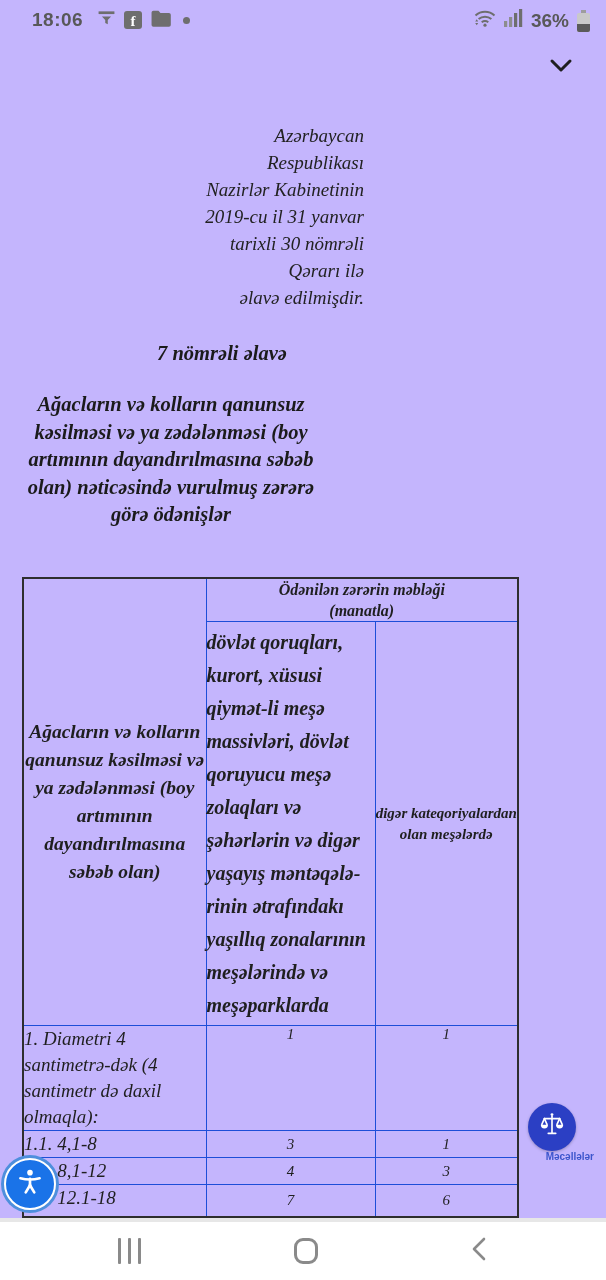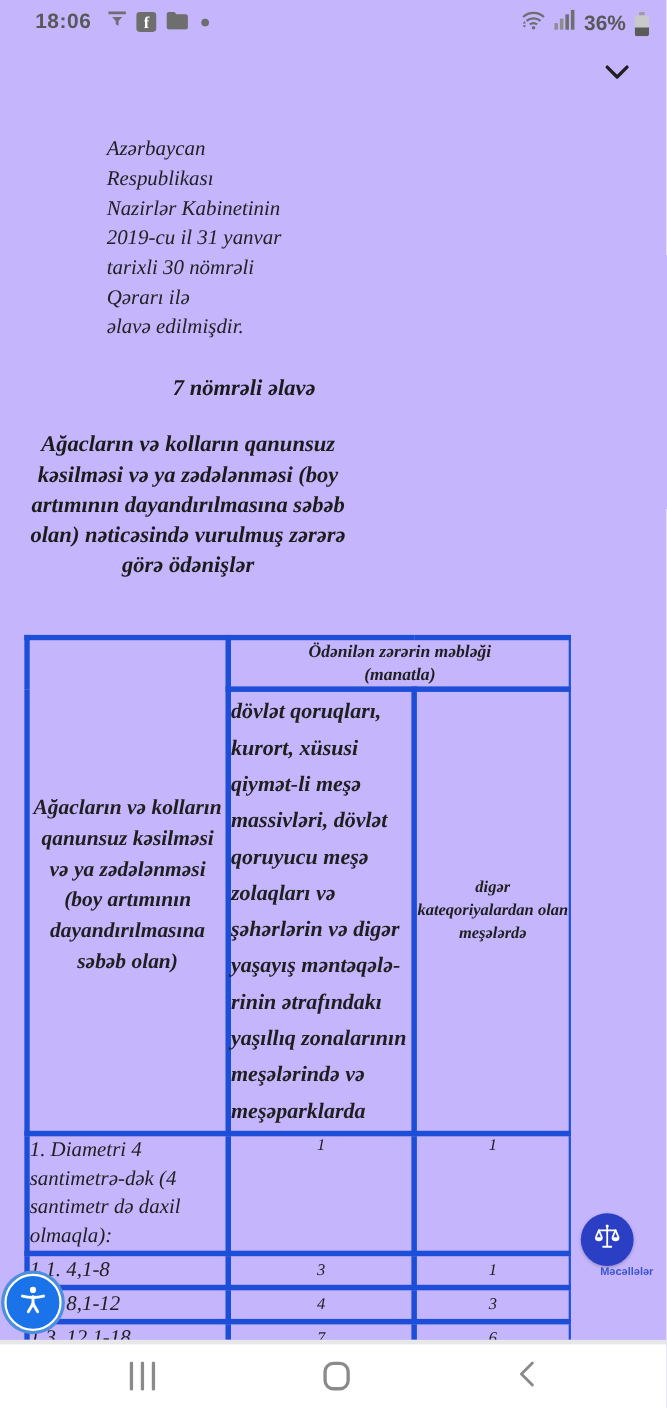--- a/index.html
+++ b/index.html
@@ -26,39 +26,39 @@
   .battery { position:relative; width:13px; height:22px; margin-left:2px; }
   .battery .cap { position:absolute; top:0; left:4px; width:5px; height:3px; background:#9d9d9d; }
   .battery .body { position:absolute; top:3px; left:0; width:13px; height:19px; background:#c9c9c9; border-radius:2px; overflow:hidden; }
   .battery .fill { position:absolute; bottom:0; left:0; width:13px; height:8px; background:#5a5a5a; }
 
   
   .pulldown { position:absolute; top:58px; left:549px; }
 
   
   .approval {
-    position:absolute; top:122px; left:97px; width:250px; text-align:left;
+    position:absolute; top:122px; left:114px; width:250px; text-align:right;
     font-style:italic; font-size:19px; line-height:27px; color:#222;
   }
   .annex {
     position:absolute; top:342px; left:97px; width:250px; text-align:center;
     font-style:italic; font-weight:bold; font-size:20.5px; color:#1b1b1b;
   }
   .doc-title {
     position:absolute; top:391px; left:8px; width:326px; text-align:center;
     font-style:italic; font-weight:bold; font-size:20.5px; line-height:27.5px; color:#1b1b1b;
   }
 
   
   .tbl-wrap { position:absolute; top:577px; left:22px; width:497px; height:641px; overflow:hidden; }
   table.damage {
     border-collapse:collapse; width:495px; table-layout:fixed;
     font-style:italic; color:#1f1f1f; border:2px solid #2e2e2e;
   }
-  table.damage td { border:5px solid #1d4ed8; padding:0; box-sizing:border-box; }
+  table.damage td { border:1px solid #1d4ed8; padding:0; box-sizing:border-box; }
   col.c1 { width:183px; } col.c2 { width:169px; } col.c3 { width:143px; }
 
   .cell-rowhdr  { font-weight:bold; font-size:19.5px; line-height:28px; text-align:center; vertical-align:middle; padding:0 3px; }
   .cell-amount  { font-weight:bold; font-size:16px;  line-height:21px; text-align:center; vertical-align:middle; height:43px; }
   .cell-prot    { font-weight:bold; font-size:20px;  line-height:33px; text-align:left; vertical-align:middle; height:404px; padding:0 2px; }
   .cell-other   { font-weight:bold; font-size:15px;  line-height:21px; text-align:center; vertical-align:middle; padding:0 3px; }
   .cell-label   { font-size:19px; line-height:26px; text-align:left; vertical-align:top; padding:2px 4px 0 6px; }
   .row-tall     { height:103px; }
   .row-short    { height:17px; }
   .row-cut      { height:32px; }

